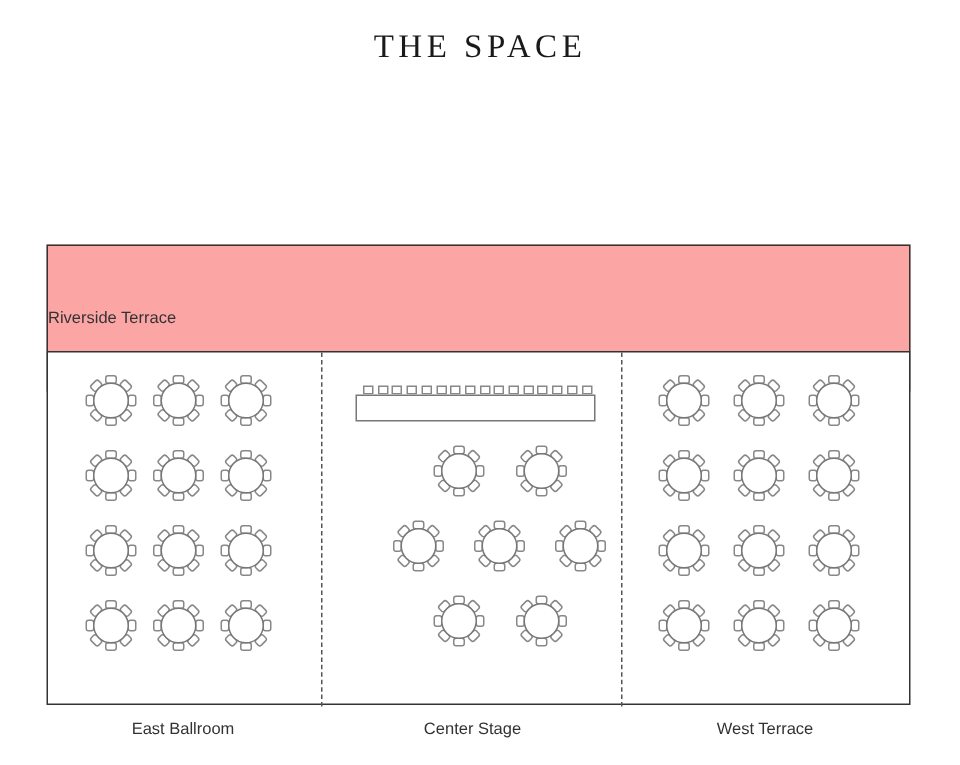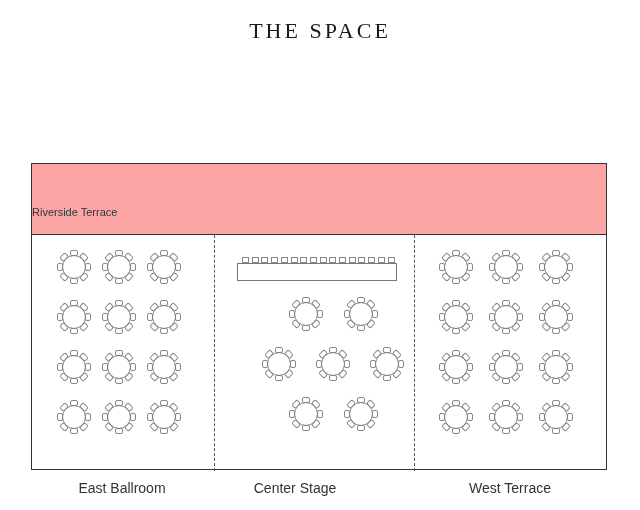--- a/index.html
+++ b/index.html
@@ -144,26 +144,26 @@
   }
   .zone-labels {
     position: absolute;
     left: 0;
     top: 406px;
     width: 578px;
     height: 24px;
   }
   .zone-label {
     position: absolute;
-    font-size: 14px;
+    font-size: 11px;
     color: #333;
     text-align: center;
   }
   .zone-label.l0 { left: 0; width: 182px; }
-  .zone-label.l1 { left: 164px; width: 200px; }
+  .zone-label.l1 { left: 184px; width: 200px; }
   .zone-label.l2 { left: 382px; width: 194px; }
 </style>
 </head>
 <body>
 
 <div id="title">THE SPACE</div>
 
 <div id="floorplan">
 
 

